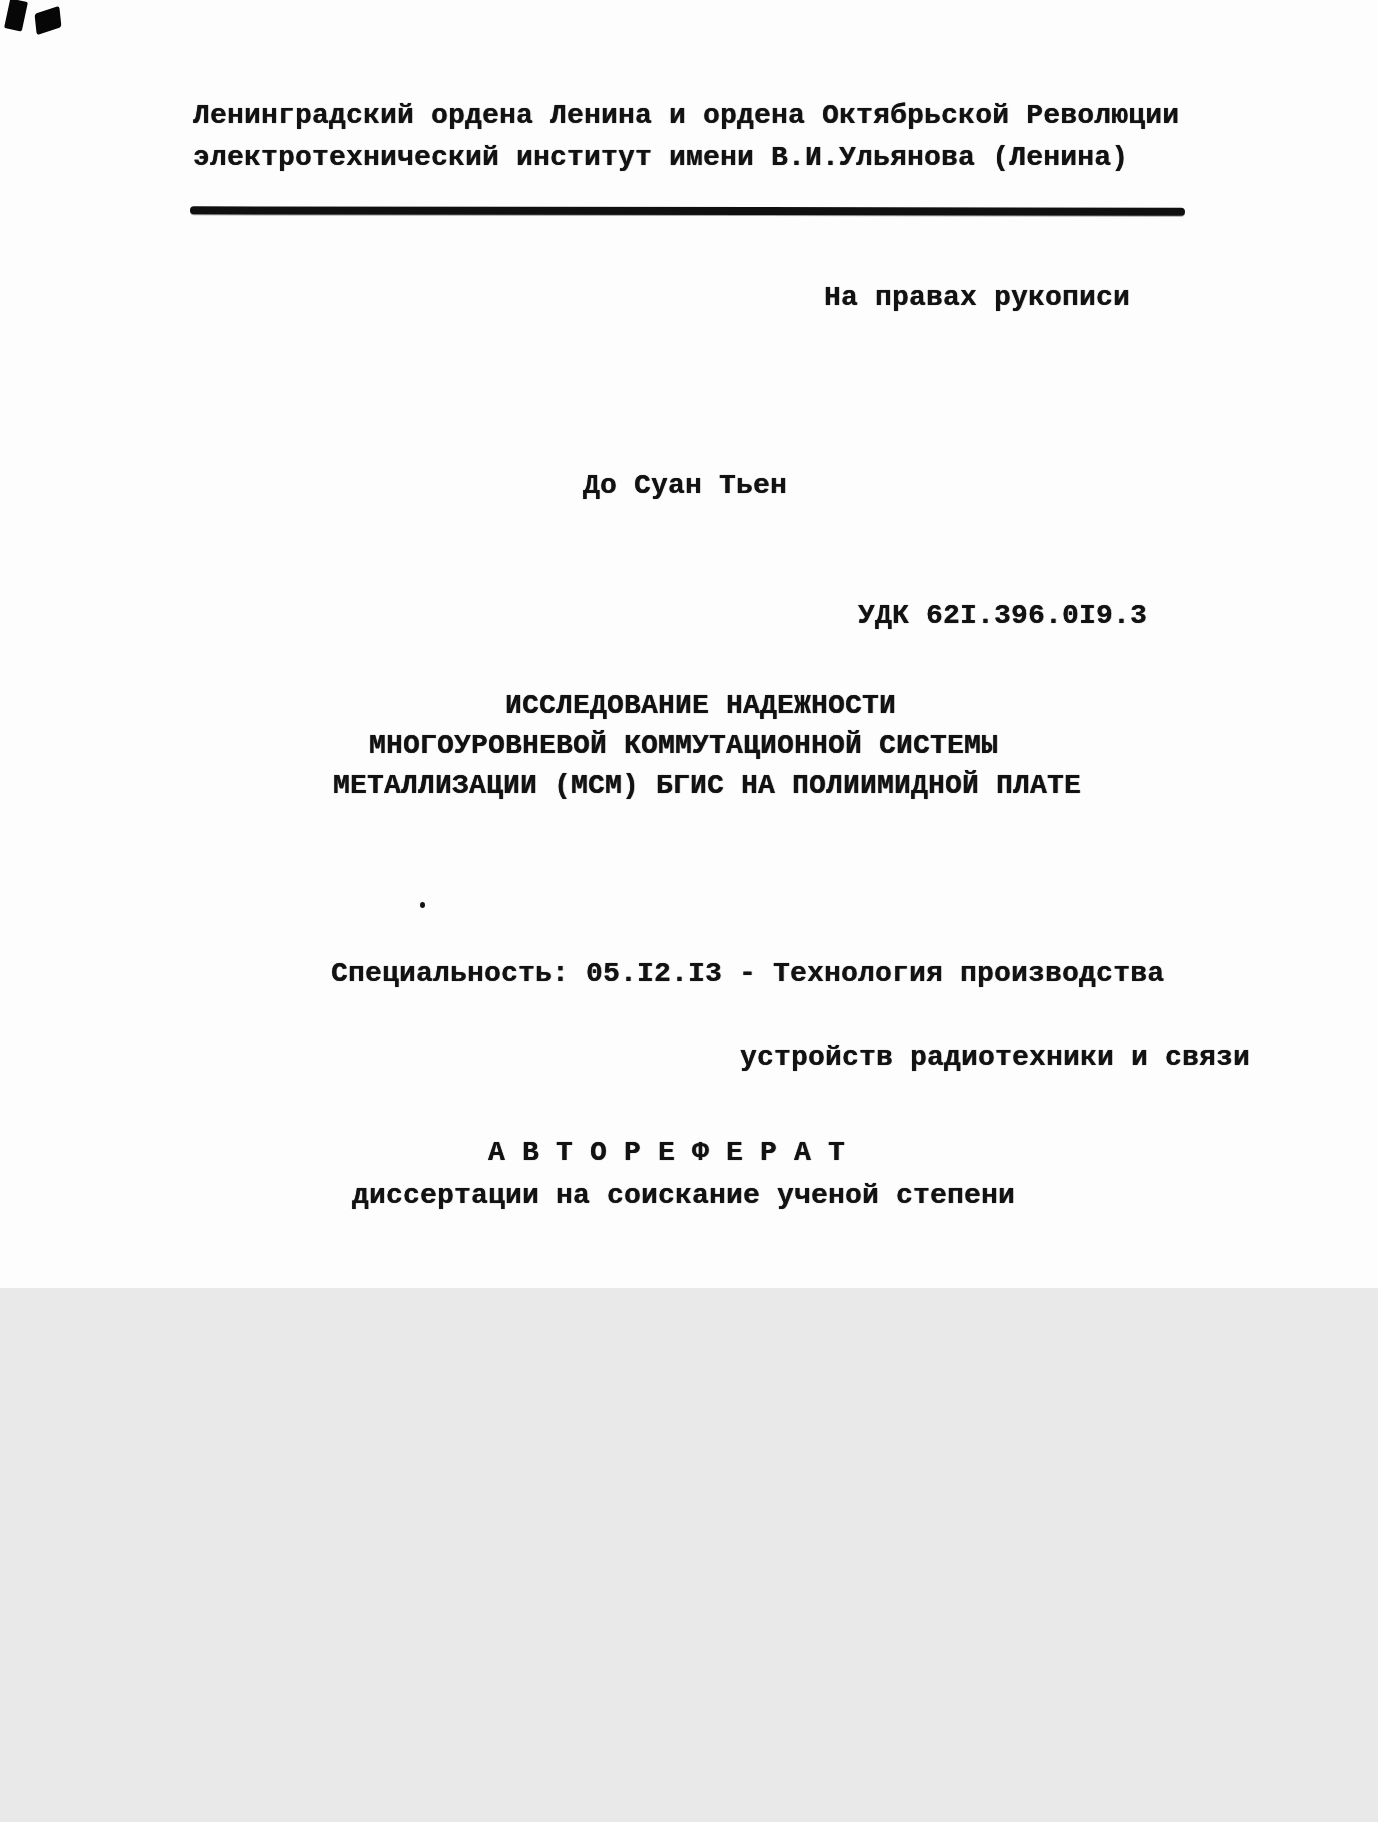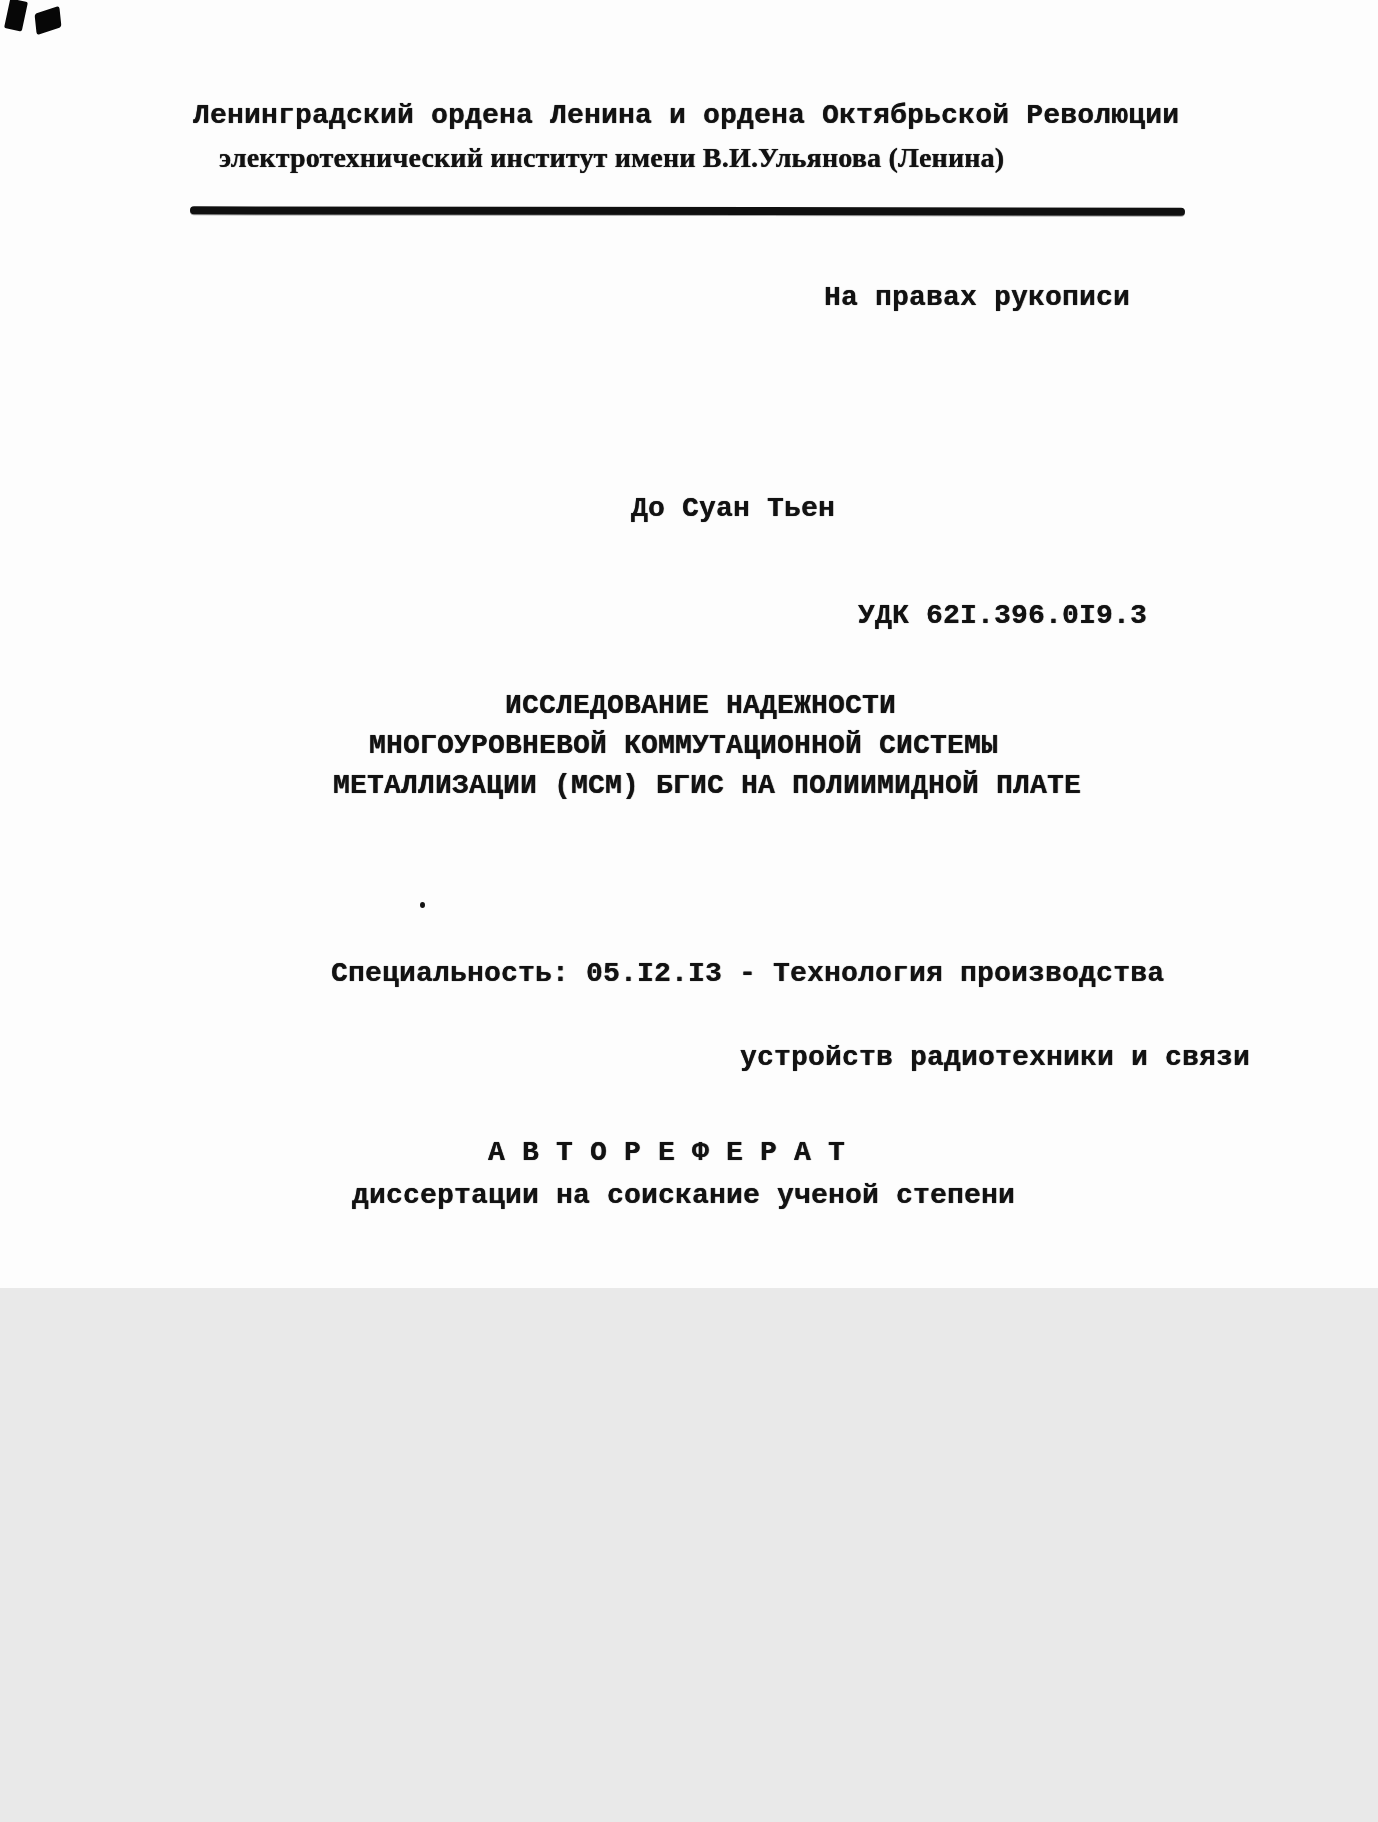--- a/index.html
+++ b/index.html
@@ -37,27 +37,27 @@
 </style>
 </head>
 <body>
 
 <div id="page">
 
   <div class="corner-mark mark1"></div>
   <div class="corner-mark mark2"></div>
 
   <div class="t" style="left:193px;top:102px;">Ленинградский ордена Ленина и ордена Октябрьской Революции</div>
-  <div class="t" style="left:219px;top:144px;font-family:Liberation Serif, serif;">электротехнический институт имени В.И.Ульянова (Ленина)</div>
+  <div class="t" style="left:193px;top:144px;">электротехнический институт имени В.И.Ульянова (Ленина)</div>
 
   <div class="rule"></div>
 
   <div class="t" style="left:824px;top:284px;">На правах рукописи</div>
 
-  <div class="t" style="left:583px;top:495px;margin-left:48px;">До Суан Тьен</div>
+  <div class="t" style="left:583px;top:472px;">До Суан Тьен</div>
 
   <div class="t" style="left:858px;top:602px;">УДК 62I.396.0I9.3</div>
 
   <div class="t" style="left:369px;top:732px;">МНОГОУРОВНЕВОЙ КОММУТАЦИОННОЙ СИСТЕМЫ</div>
   <div class="t" style="left:505px;top:692px;">ИССЛЕДОВАНИЕ НАДЕЖНОСТИ</div>
   <div class="t" style="left:333px;top:772px;">МЕТАЛЛИЗАЦИИ (МСМ) БГИС НА ПОЛИИМИДНОЙ ПЛАТЕ</div>
   <div class="dot"></div>
 
   <div class="t" style="left:331px;top:960px;">Специальность: 05.I2.I3 - Технология производства</div>
   <div class="t" style="left:740px;top:1000px;margin-top:44px;">устройств радиотехники и связи</div>

